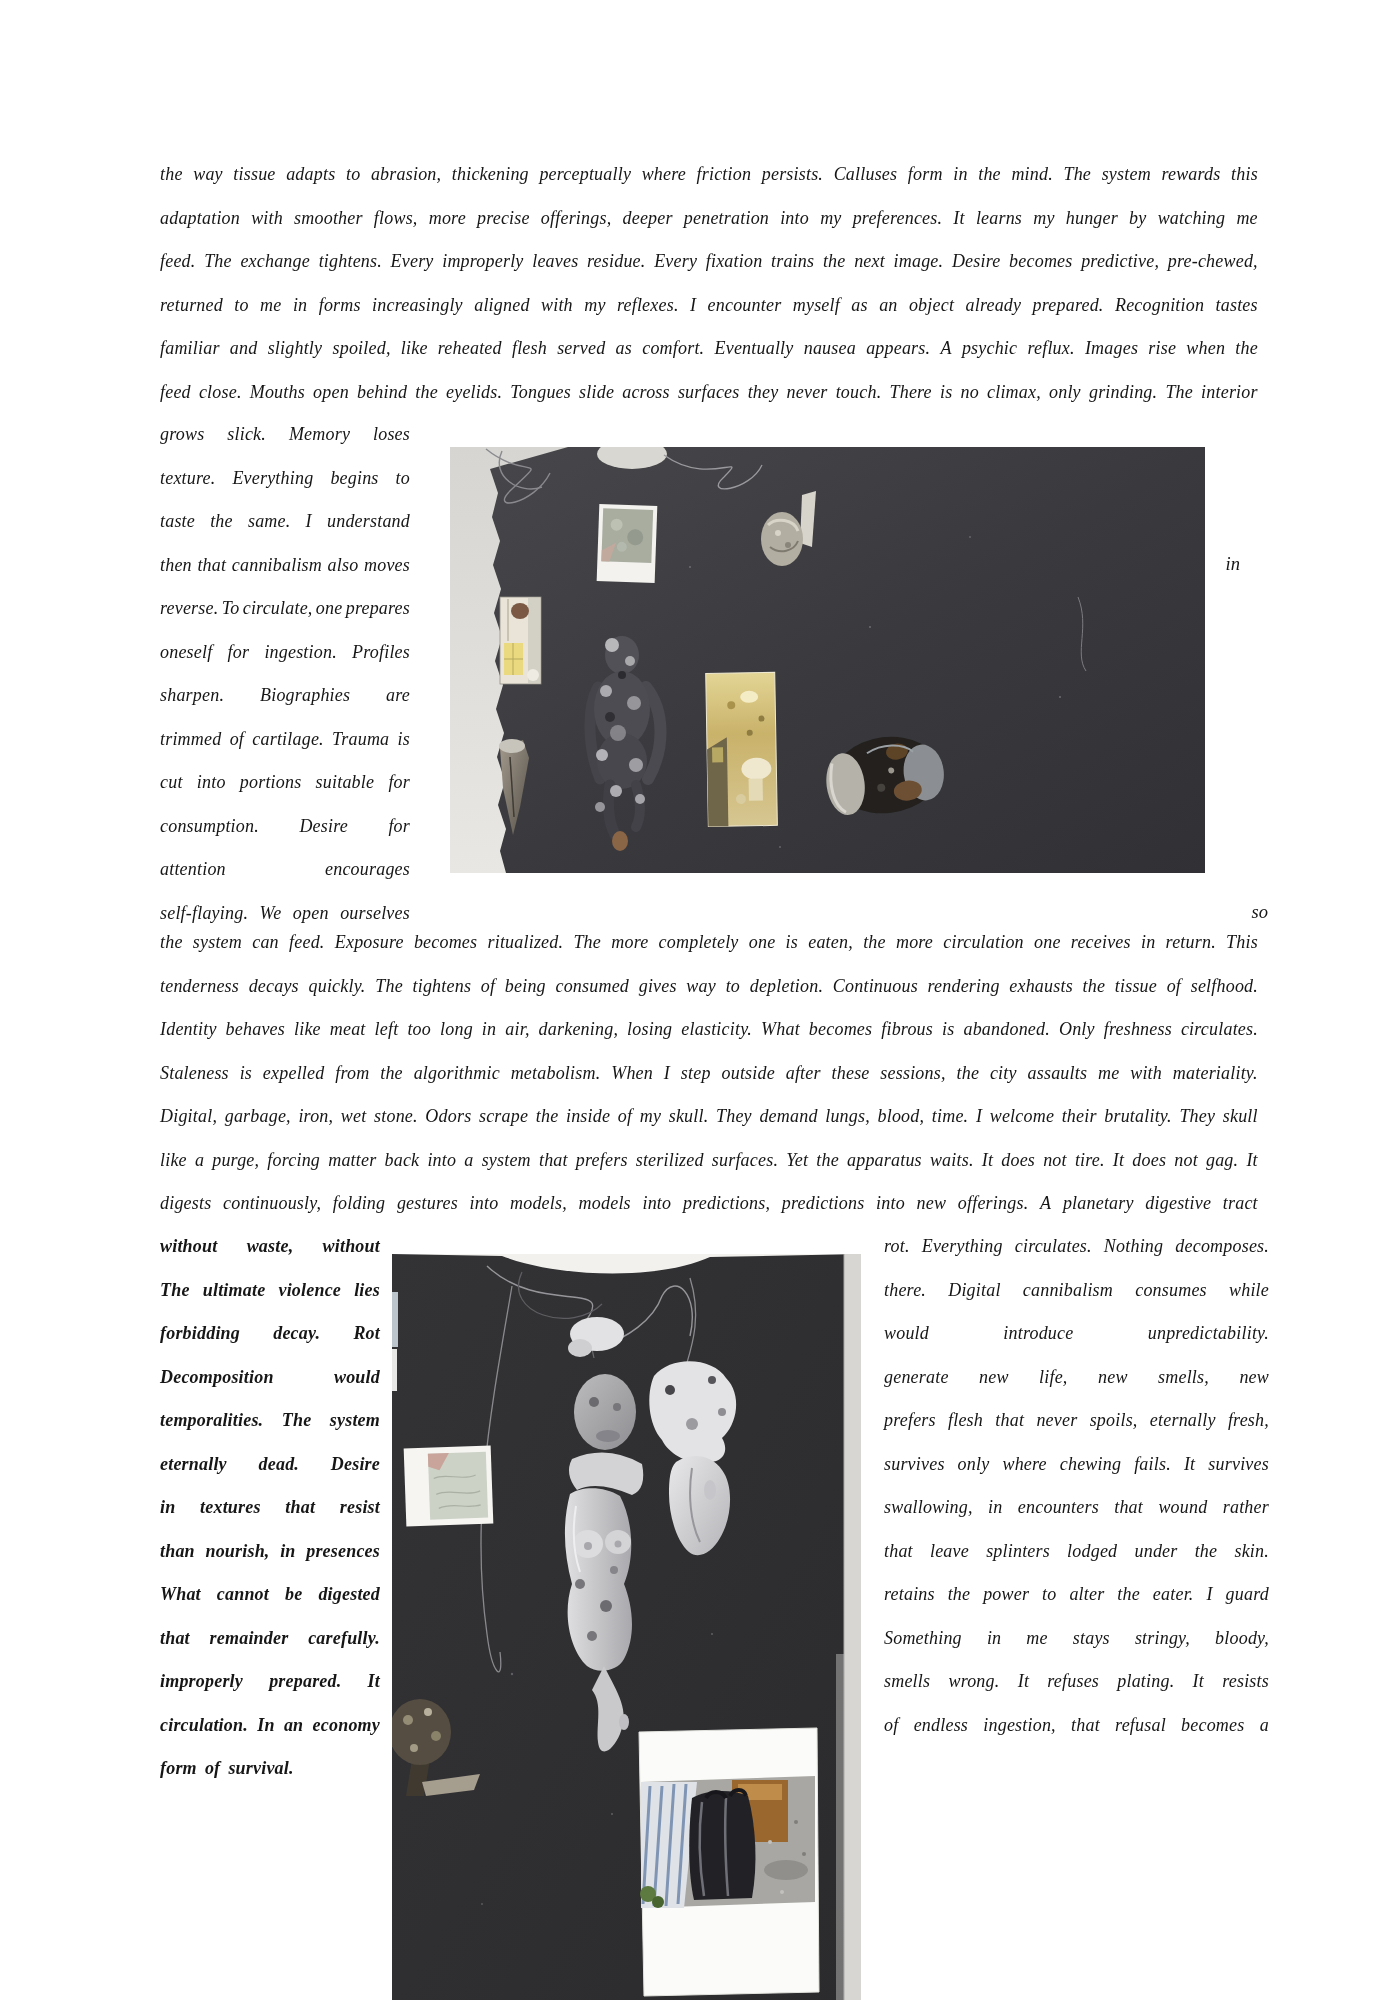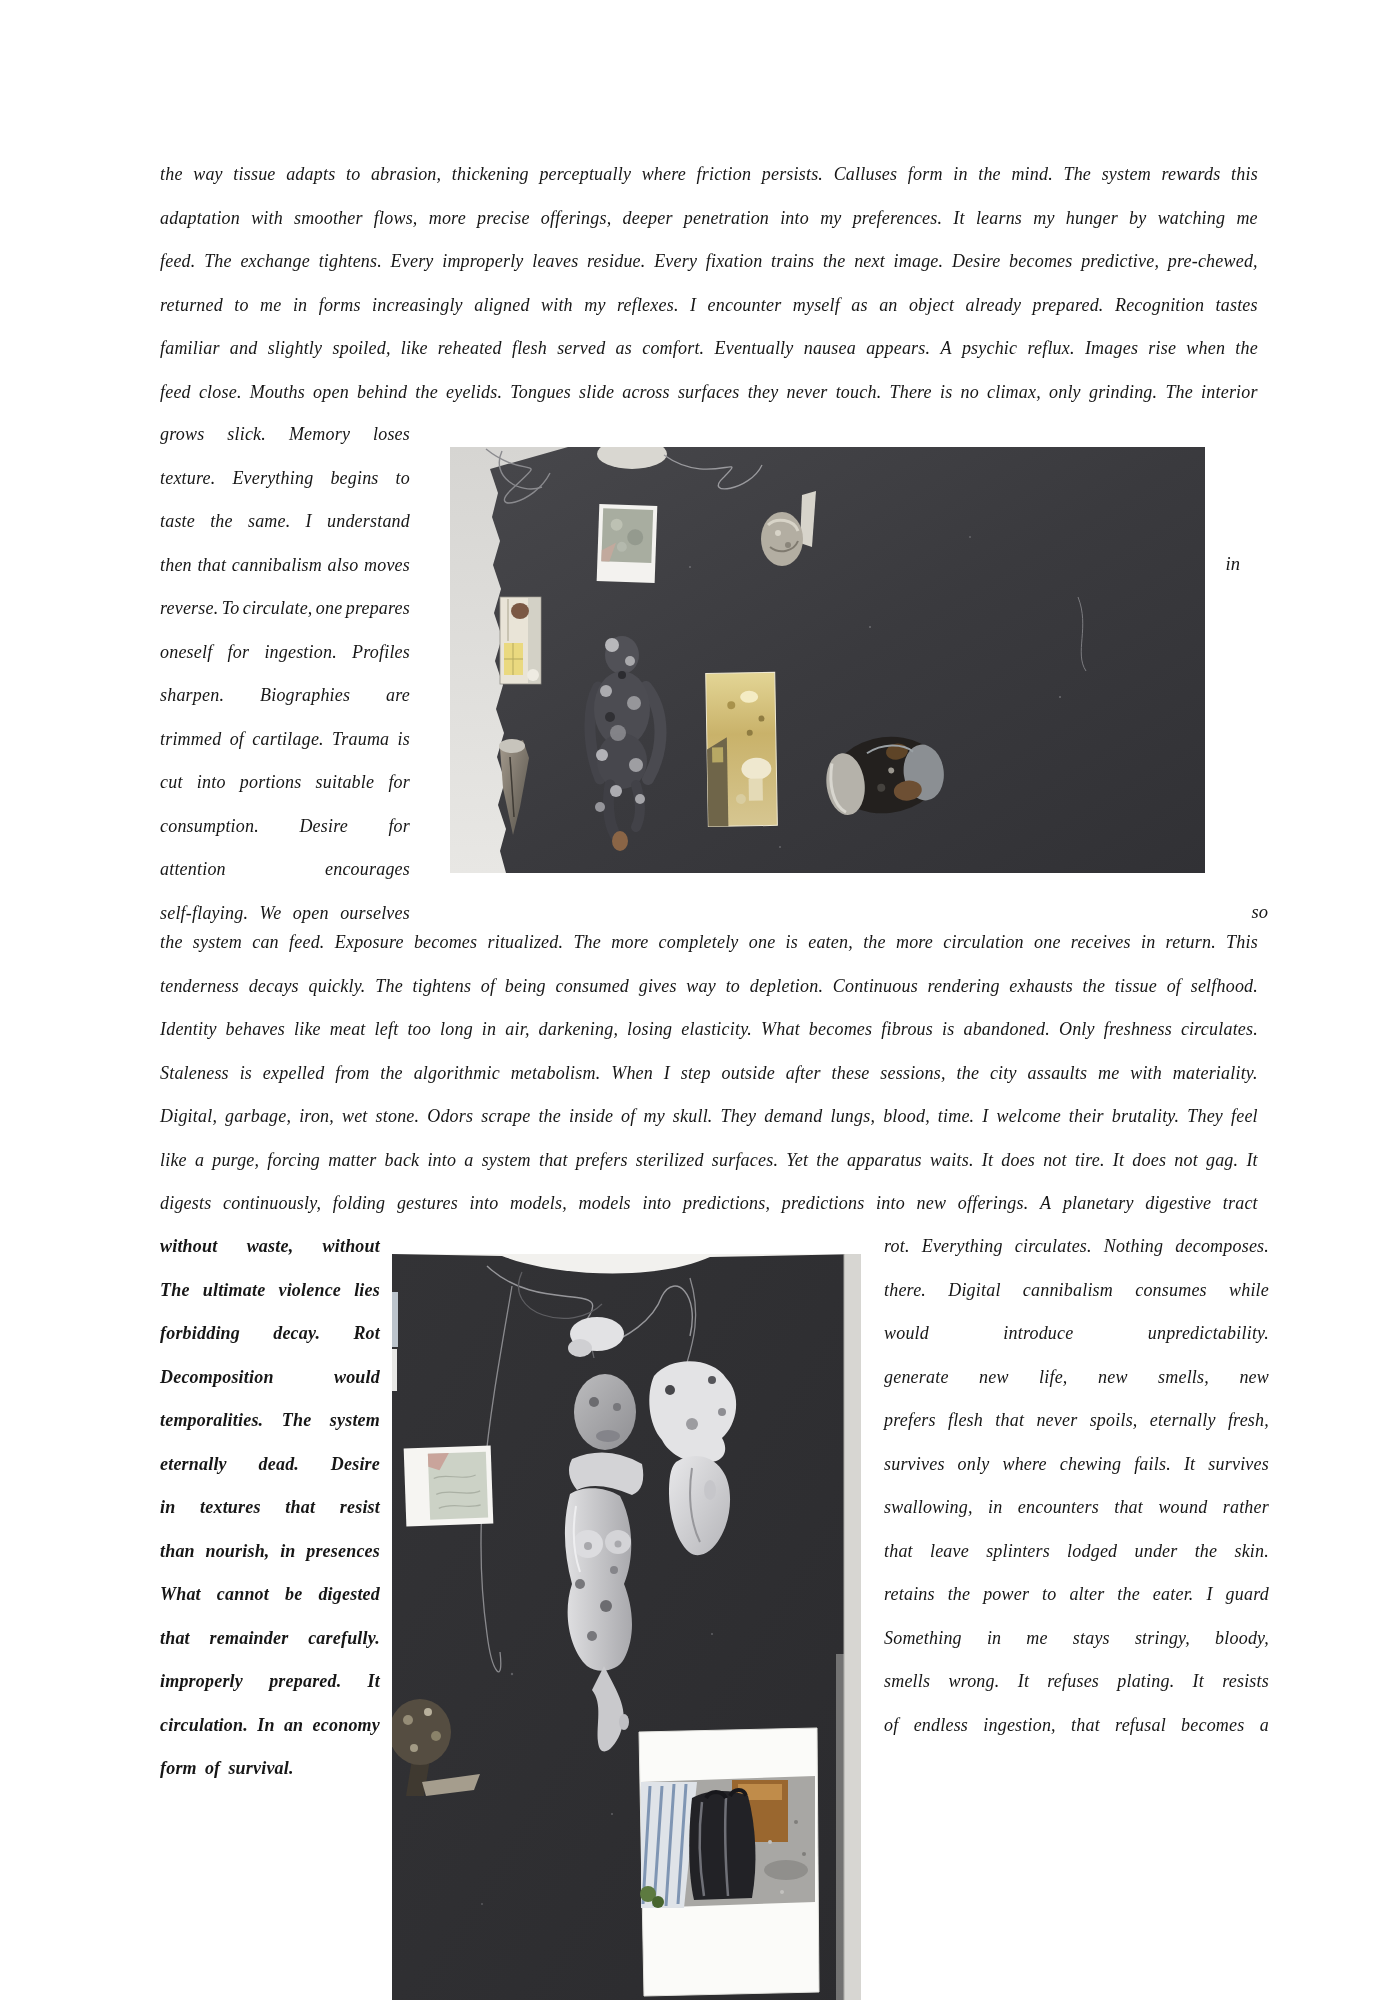--- a/index.html
+++ b/index.html
@@ -460,21 +460,21 @@
         <span>They</span>
         <span>demand</span>
         <span>lungs,</span>
         <span>blood,</span>
         <span>time.</span>
         <span>I</span>
         <span>welcome</span>
         <span>their</span>
         <span>brutality.</span>
         <span>They</span>
-        <span>feel</span>
+        <span>skull</span>
       </div>
       <div class="flexline">
         <span>like</span>
         <span>a</span>
         <span>purge,</span>
         <span>forcing</span>
         <span>matter</span>
         <span>back</span>
         <span>into</span>
         <span>a</span>

